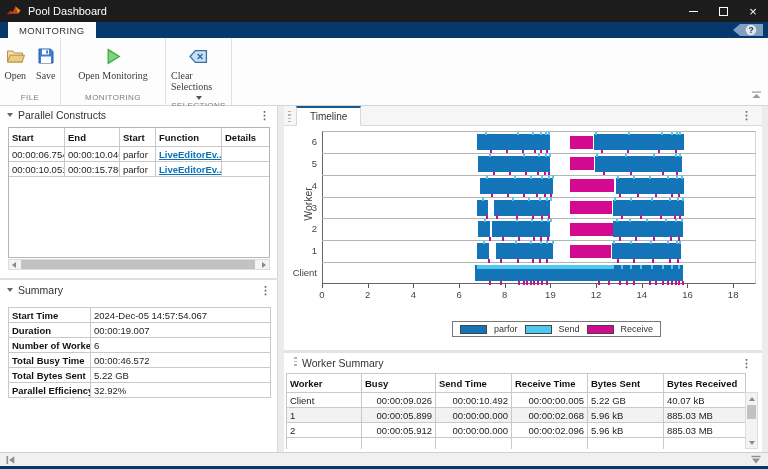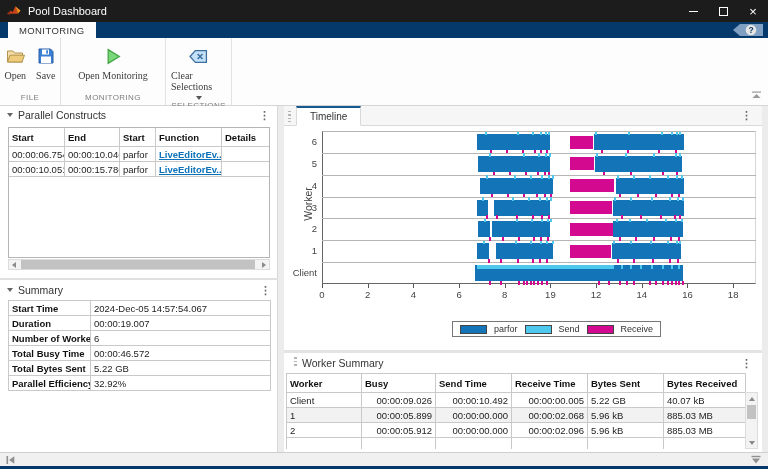--- a/index.html
+++ b/index.html
@@ -53,21 +53,21 @@
 
   
   .hscroll { position:absolute; left:8px; top:153px; width:262px; height:11px; background:#f3f3f3; border:1px solid #dcdcdc; display:flex; align-items:center; }
   .hs-thumb { position:absolute; left:12px; width:234px; height:9px; background:#c2c2c2; }
   .arr { width:0; height:0; }
   .arr-left  { border-top:3.5px solid transparent; border-bottom:3.5px solid transparent; border-right:4px solid #8a8a8a; margin-left:3px; }
   .arr-right { position:absolute; right:3px; border-top:3.5px solid transparent; border-bottom:3.5px solid transparent; border-left:4px solid #8a8a8a; }
   .arr-up   { border-left:3.5px solid transparent; border-right:3.5px solid transparent; border-bottom:4px solid #8a8a8a; }
   .arr-downn{ border-left:3.5px solid transparent; border-right:3.5px solid transparent; border-top:4px solid #8a8a8a; }
 
-  .summary-table { position:absolute; left:8px; top:194px; width:262px; }
+  .summary-table { position:absolute; left:8px; top:201px; width:262px; }
   .summary-table th { font-size:9.5px; height:15px; }
   .summary-table td { height:15px; }
 
   
   .tl-panel { position:absolute; left:0; top:0; width:478px; height:244px; background:#fff; }
   .tl-tabbar { position:absolute; left:0; top:0; width:478px; height:20px; background:#f6f6f6; border-bottom:1px solid #d9d9d9; }
   .tl-tab { position:absolute; left:12px; top:0; height:20px; padding:0 13px; background:#fff; border:1px solid #d9d9d9; border-top:2px solid #16598f; border-bottom:1px solid #fff; font-size:10px; color:#333; line-height:17px; }
   .drag-handle { position:absolute; width:3px; height:11px; background:repeating-linear-gradient(#b5b5b5 0 1.5px, transparent 1.5px 3.5px); }
   .tl-kebab { position:absolute; right:10px; top:4px; }
   #chart { position:absolute; left:0; top:20px; width:478px; height:224px; }

